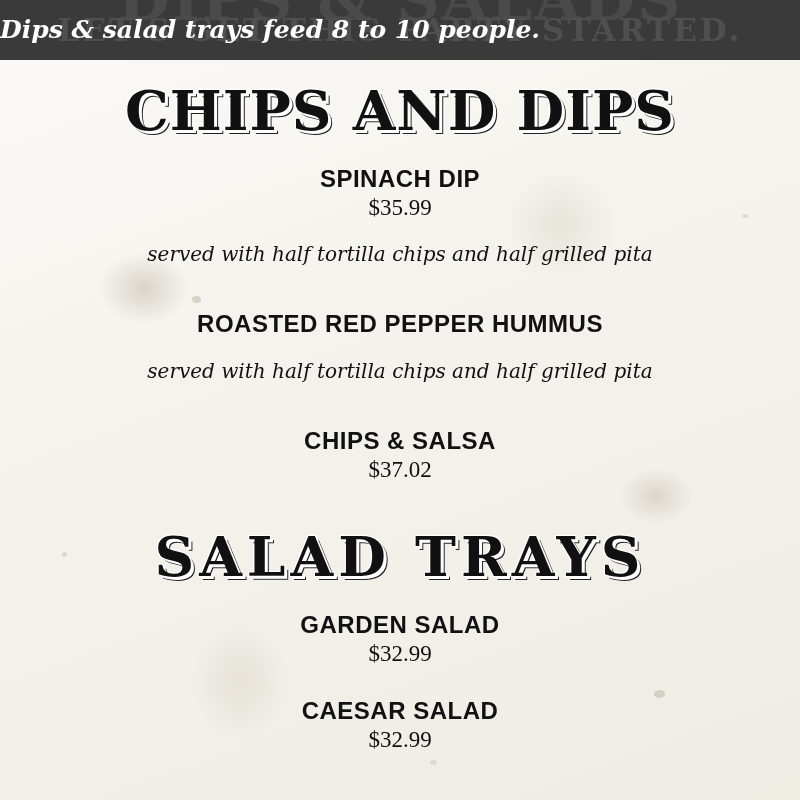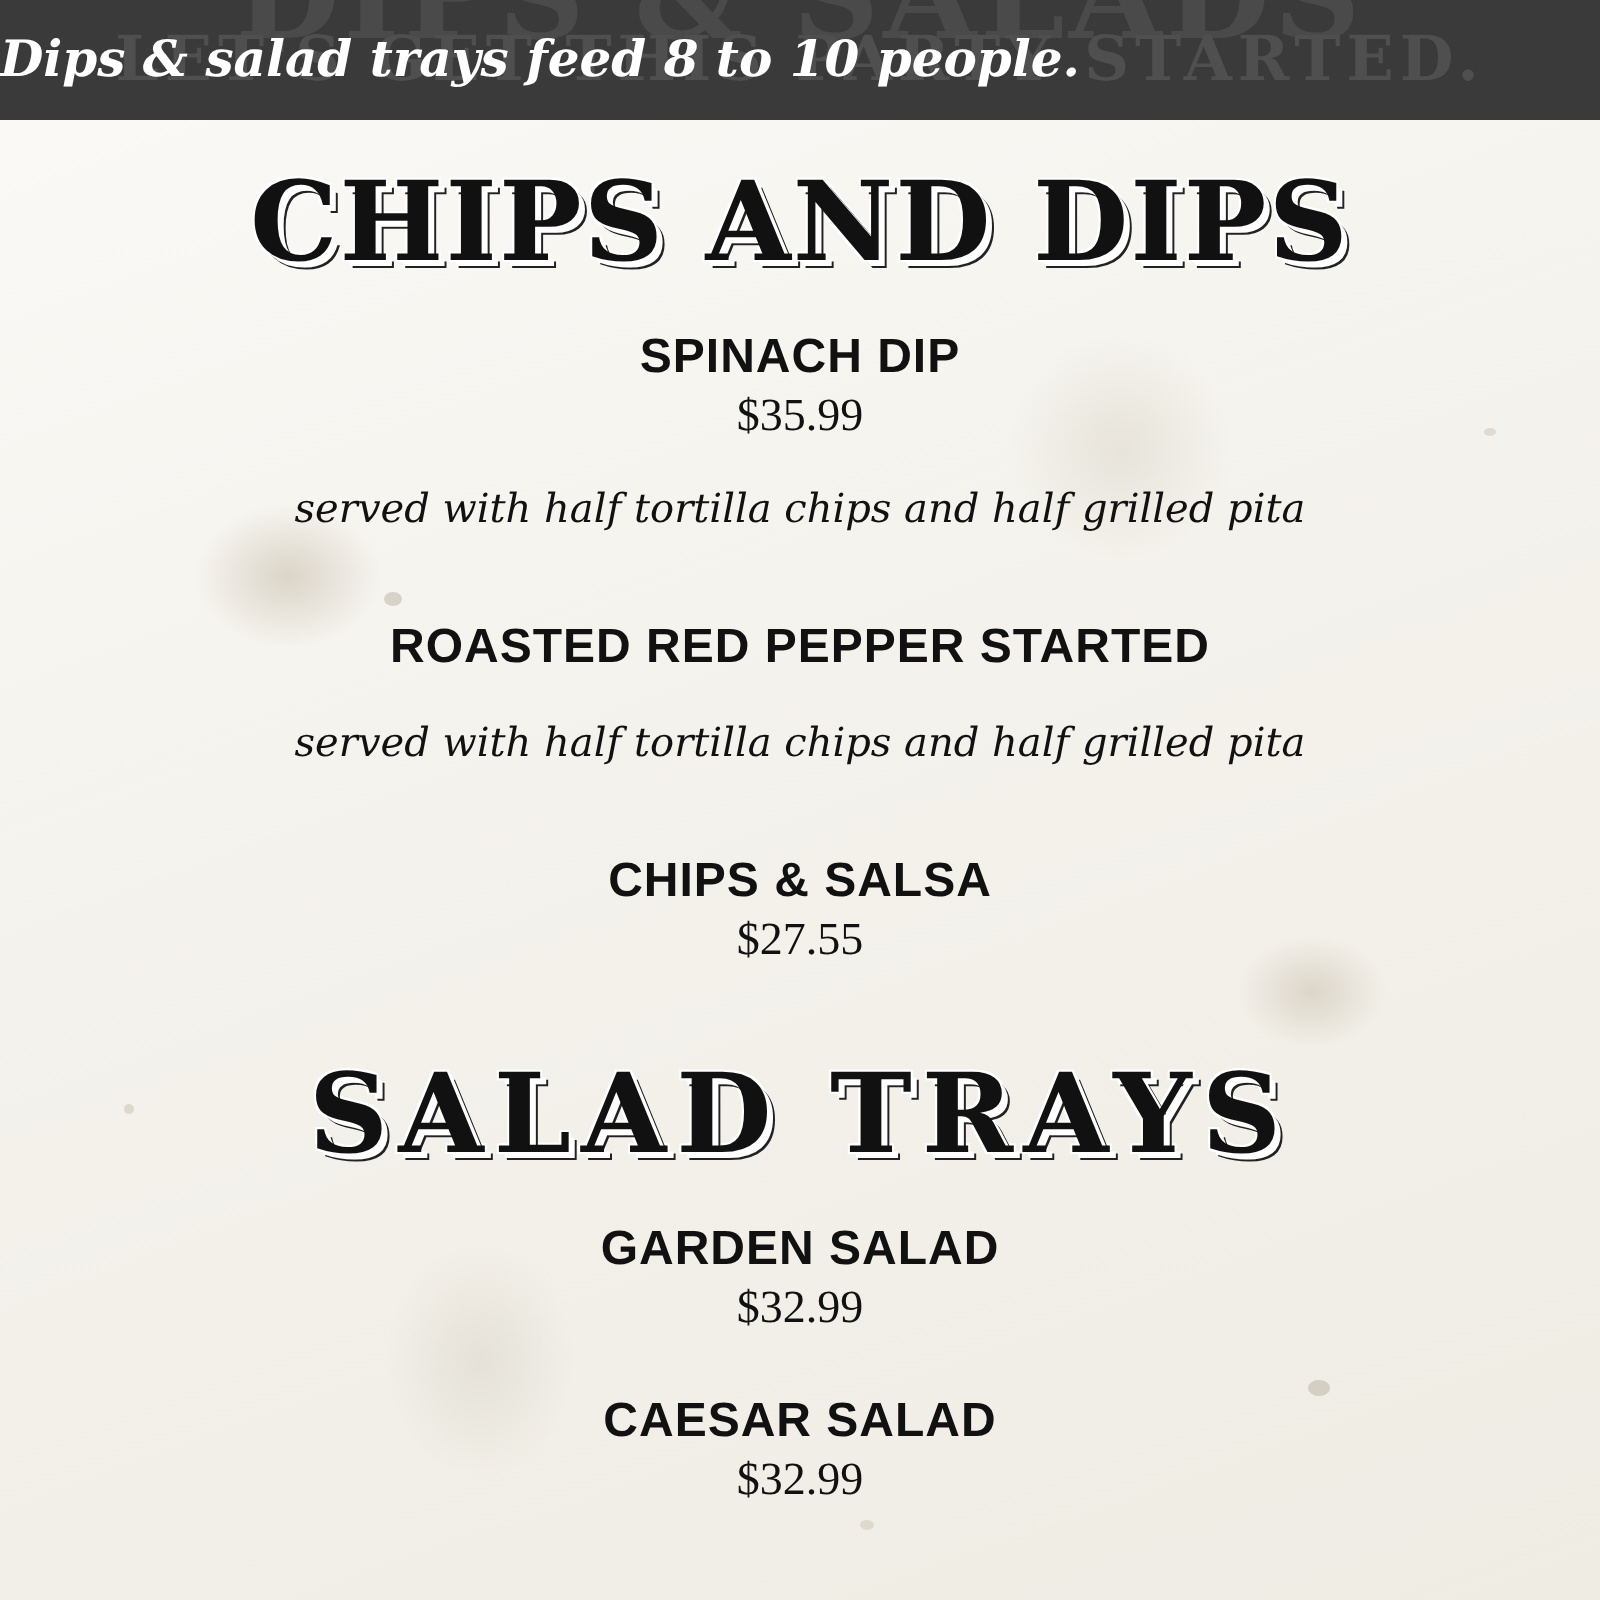--- a/index.html
+++ b/index.html
@@ -181,29 +181,29 @@
 
     <div class="item">
       <div class="item-name">SPINACH DIP</div>
       <div class="item-price">$35.99</div>
       <div class="item-desc">served with half tortilla chips and half grilled pita</div>
     </div>
 
     <div class="sp-2"></div>
 
     <div class="item">
-      <div class="item-name">ROASTED RED PEPPER STARTED</div>
+      <div class="item-name">ROASTED RED PEPPER HUMMUS</div>
       <div class="item-desc">served with half tortilla chips and half grilled pita</div>
     </div>
 
     <div class="sp-2"></div>
 
     <div class="item">
       <div class="item-name">CHIPS &amp; SALSA</div>
-      <div class="item-price">$27.55</div>
+      <div class="item-price">$37.02</div>
     </div>
 
     <div class="section-head" id="head-salads">SALAD TRAYS</div>
 
     <div class="sp-1"></div>
 
     <div class="item">
       <div class="item-name">GARDEN SALAD</div>
       <div class="item-price">$32.99</div>
     </div>

